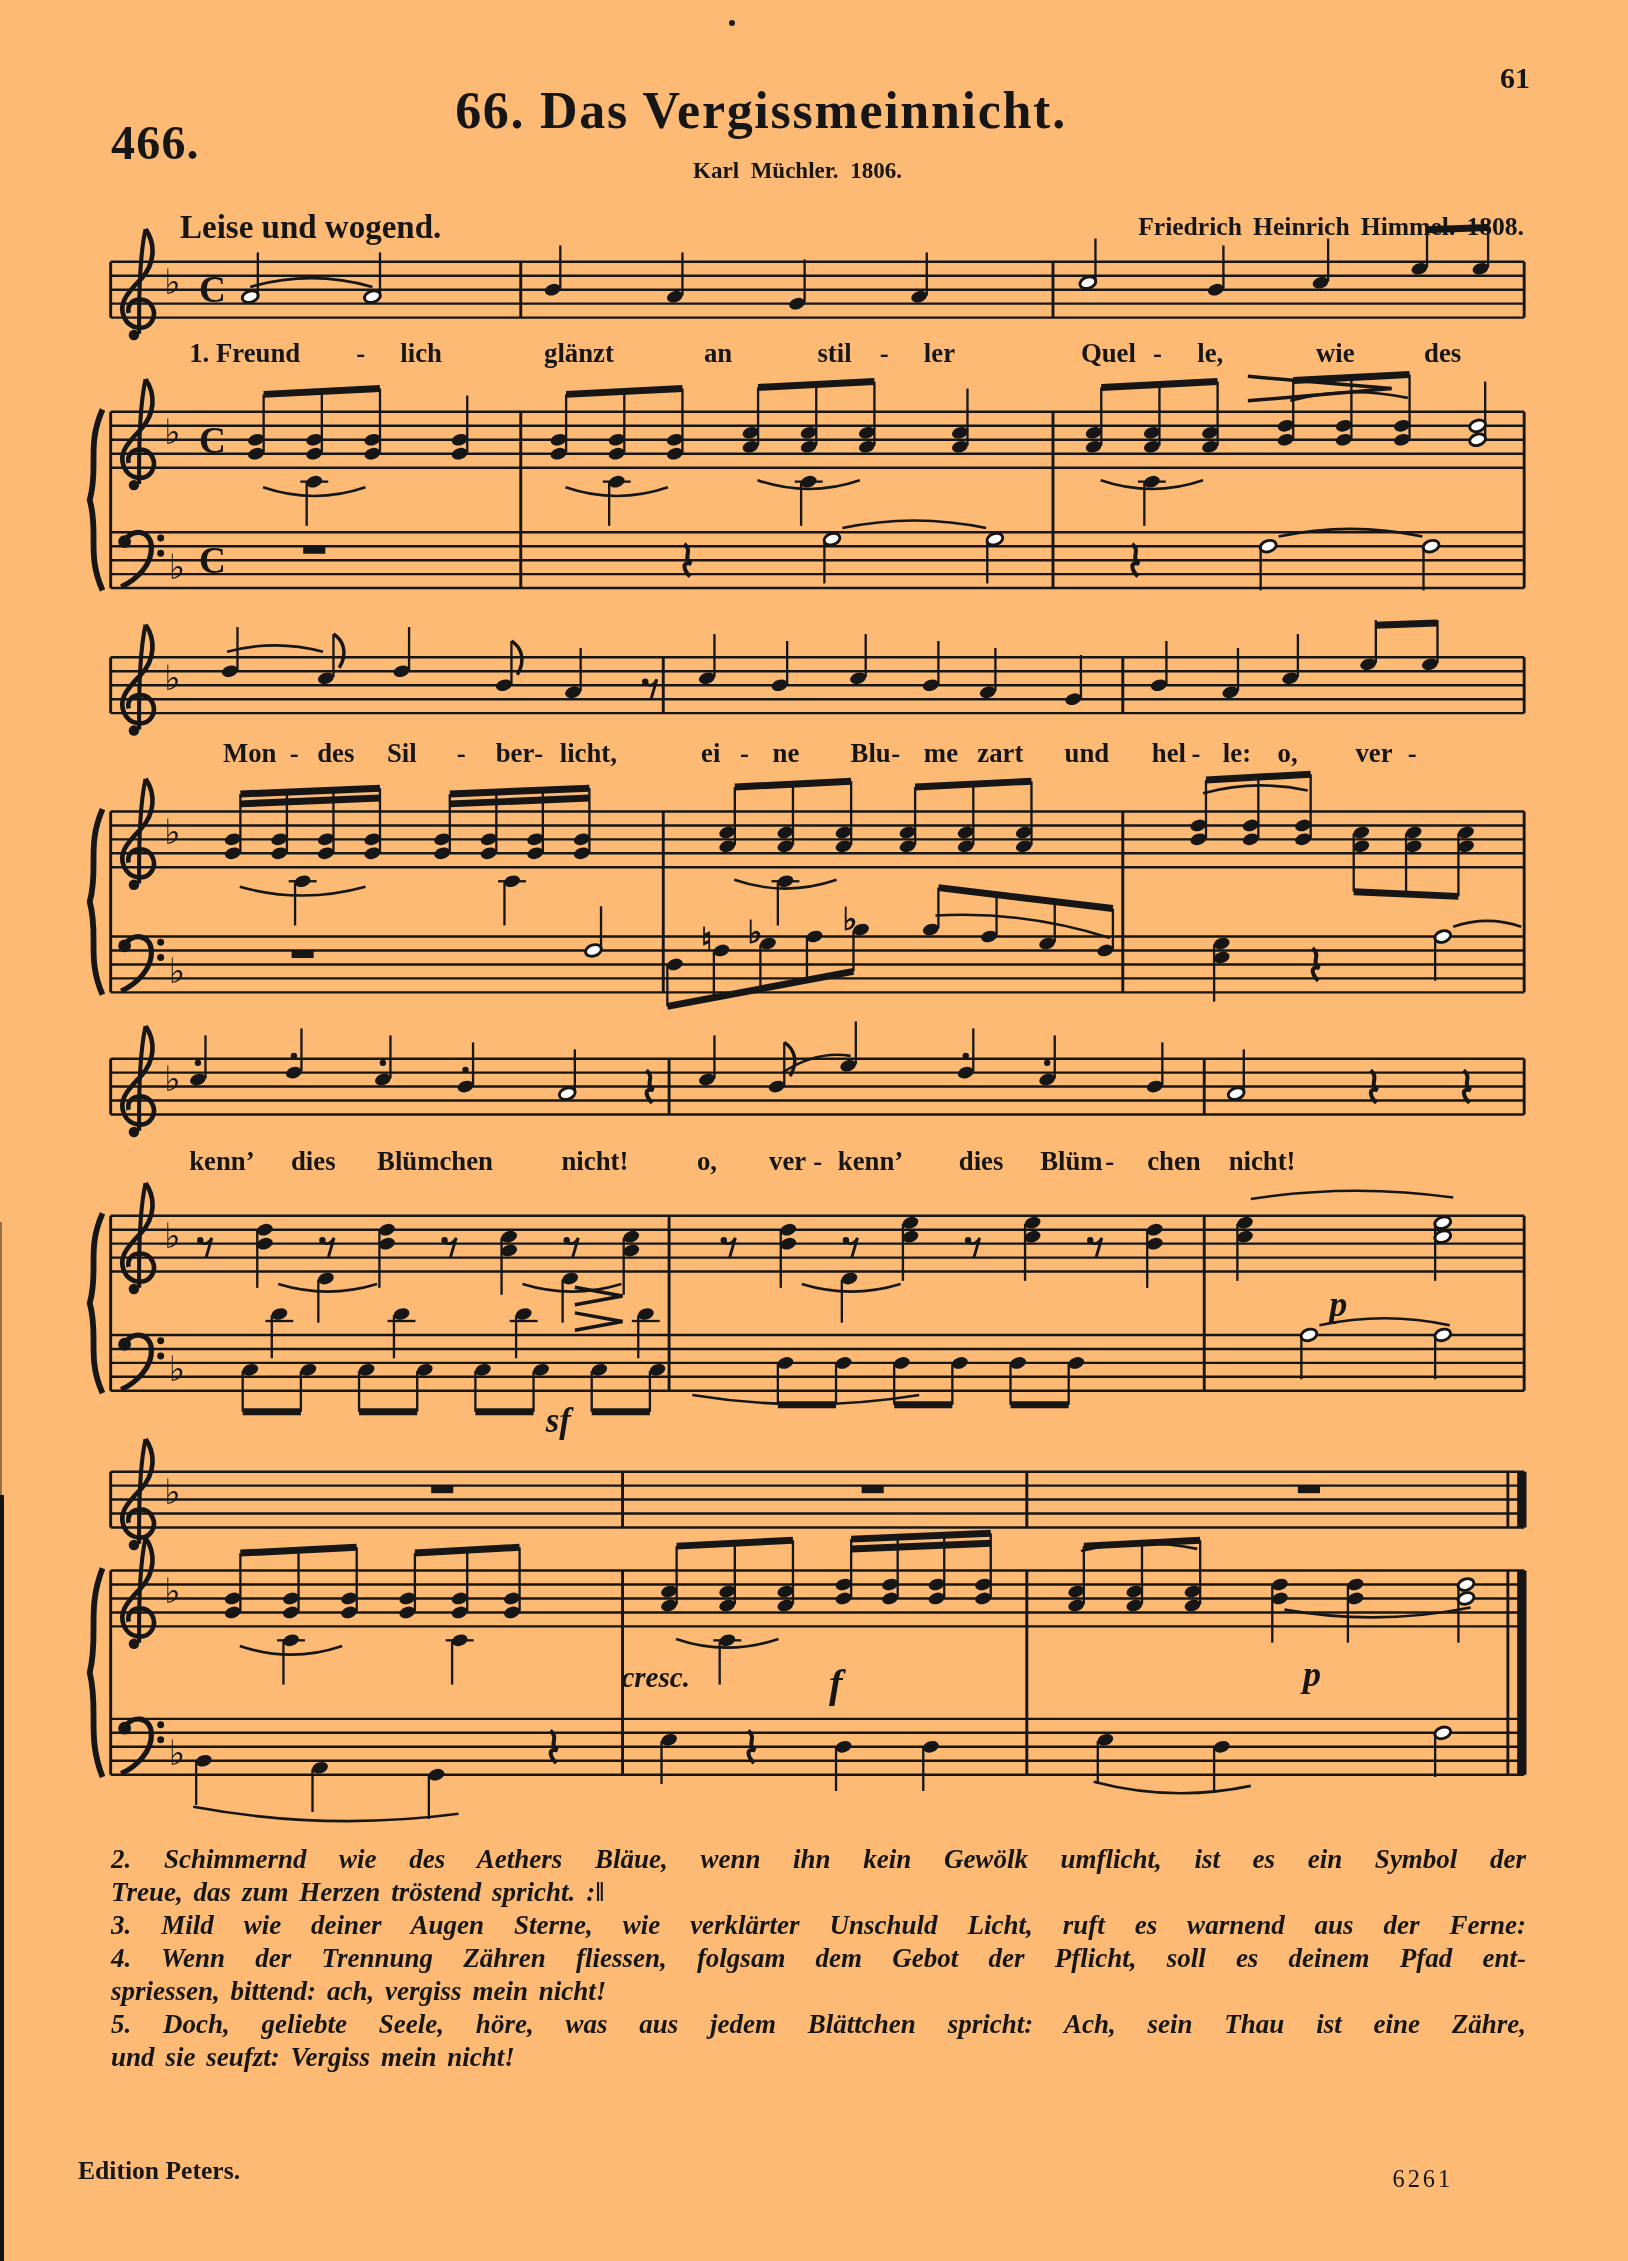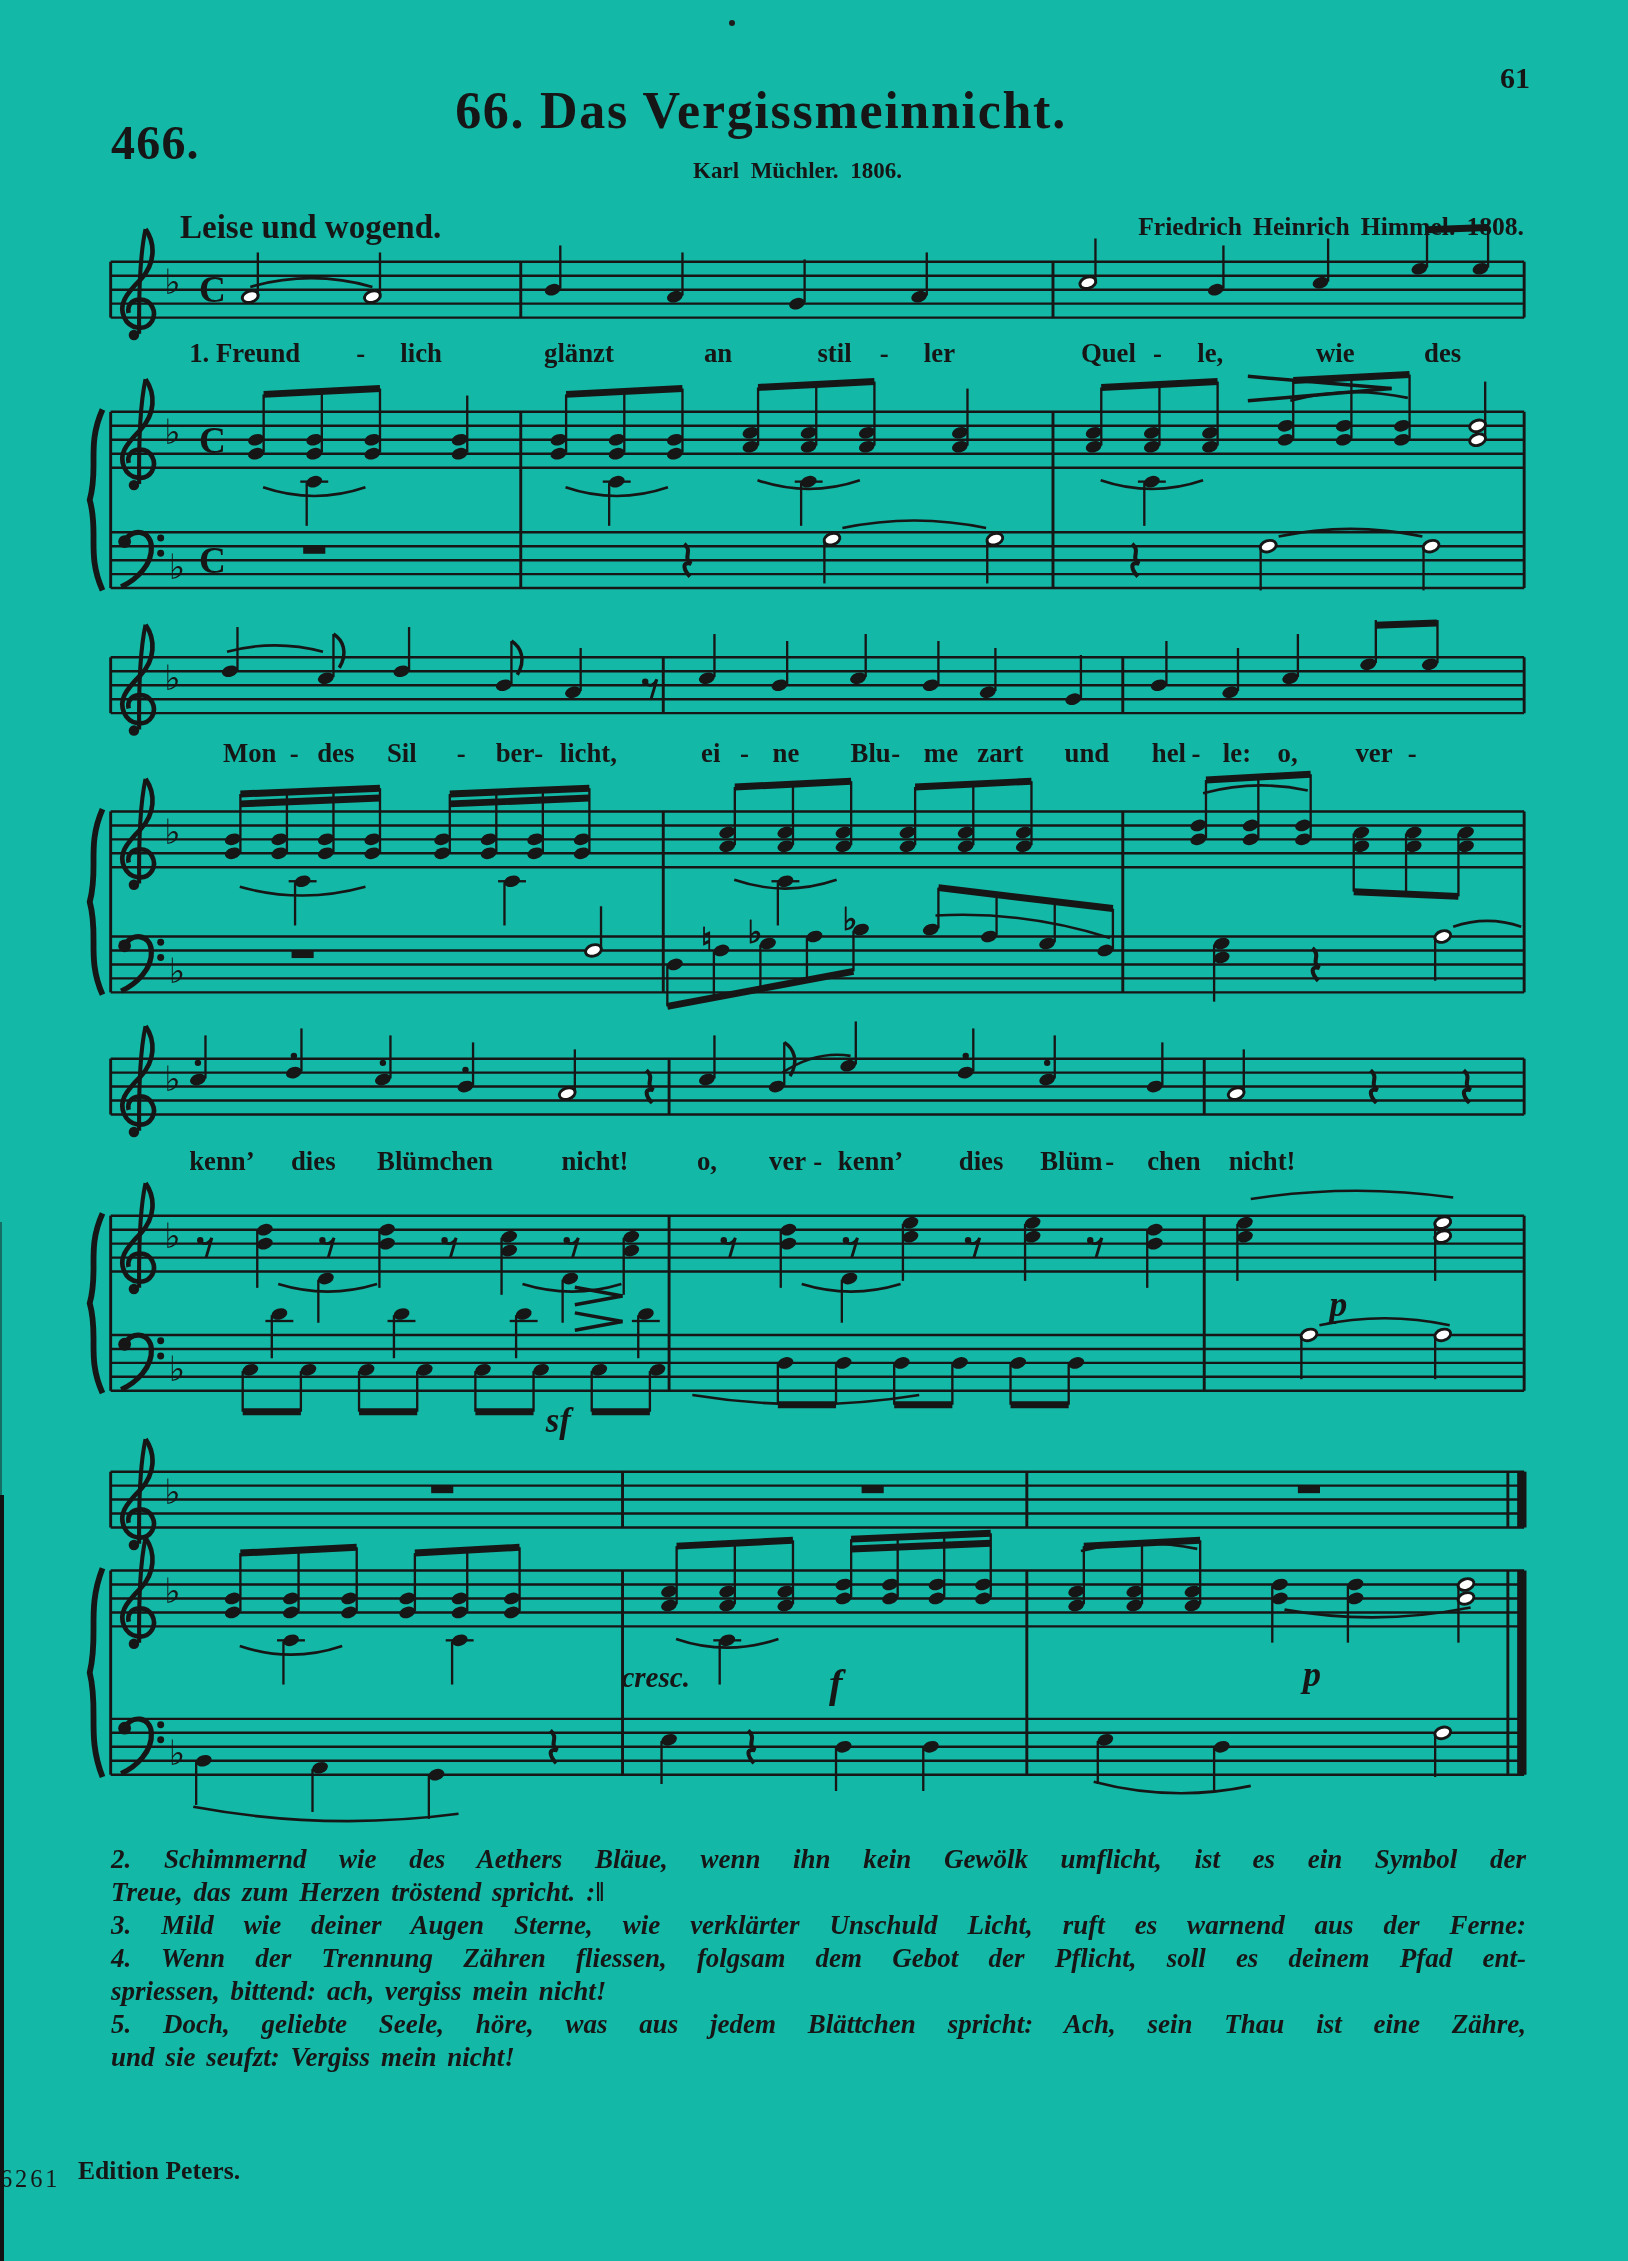--- a/index.html
+++ b/index.html
@@ -1,30 +1,30 @@
 <!DOCTYPE html>
 <html style="font-size:9.3px"><head>
 <meta charset="utf-8">
 <style>
   html,body{margin:0;padding:0;background:#e8e8e8;}
-  .page{position:relative;width:1629px;height:2261px;background:#14b8a6;overflow:hidden;
+  .page{position:relative;width:1629px;height:2261px;background:#fdba74;overflow:hidden;
         font-family:"Liberation Serif",serif;color:#161616;}
   .abs{position:absolute;white-space:nowrap;}
   .pageno{top:61px;left:1500px;font-weight:700;font-size:30px;}
   .collnum{top:115px;left:111px;font-weight:700;font-size:48px;letter-spacing:1.2px;}
   .title{top:81px;left:0;width:1522px;text-align:center;font-weight:700;font-size:52px;letter-spacing:1.7px;}
   .lyricist{top:158px;left:0;width:1595px;text-align:center;font-weight:700;font-size:23px;word-spacing:5.8px;}
   .tempo{top:209px;left:180px;font-weight:700;font-size:33px;}
   .composer{top:212px;right:105px;font-weight:700;font-size:25.6px;word-spacing:4.7px;}
   .verses{position:absolute;left:111px;top:1843px;width:1415px;font-weight:700;font-size:27px;
           color:#161616;word-spacing:4.1px;}
   .vline{line-height:33px;font-style:italic;}
   .just{text-align:justify;text-align-last:justify;}
   .pub{top:2156px;left:78px;font-family:Liberation Serif, serif;font-weight:700;font-size:25.6px;}
-  .plate{top:2165px;left:0;width:1453px;text-align:left;font-size:24.4px;letter-spacing:2.9px;}
+  .plate{top:2165px;left:0;width:1453px;text-align:right;font-size:24.4px;letter-spacing:2.9px;}
   .edge{position:absolute;left:0;top:1495px;width:3.5px;height:766px;background:#131313;}
   .edge2{position:absolute;left:0;top:1222px;width:1.7px;height:273px;background:#131313;opacity:.45;}
   .speck{position:absolute;left:729px;top:20px;width:6.4px;height:6.4px;border-radius:50%;background:#1d1d1d;}
   svg{position:absolute;left:0;top:0;}
 </style>
 </head>
 <body>
 
 <div class="page">
   <div class="abs pageno">61</div>

